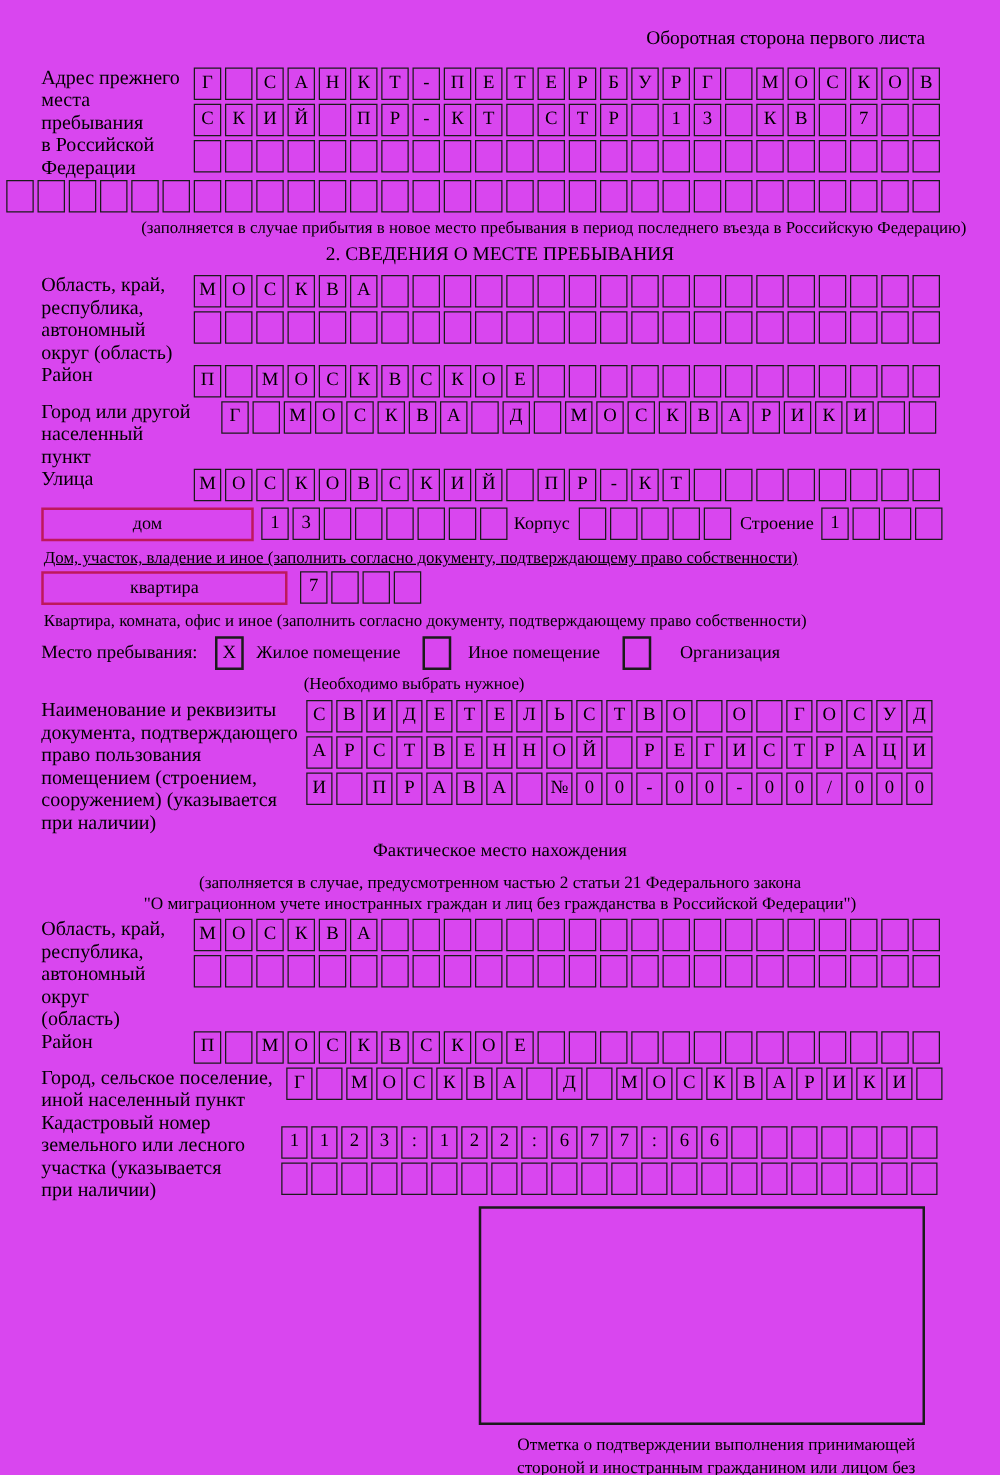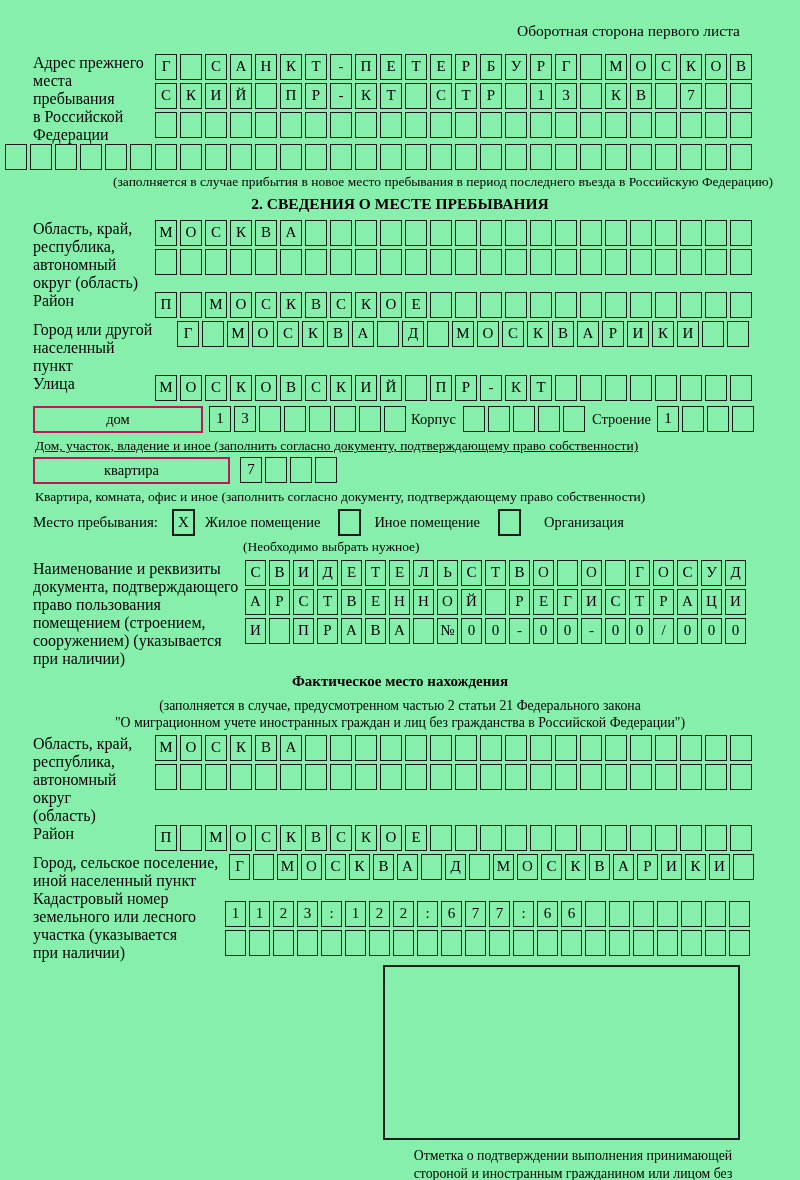--- a/index.html
+++ b/index.html
@@ -1,21 +1,21 @@
 <!DOCTYPE html>
 <html><head>
 <meta charset="utf-8">
 <style>
   * { margin:0; padding:0; }
   body { background:#888; }
   .page {
     position:relative;
     width:800px; height:1180px;
     box-sizing:border-box;
-    background:#86efac;
+    background:#d946ef;
     color:#000;
     font-family:"Liberation Serif", serif;
     padding:22px 0 0 33px;
     overflow:hidden;
   }
   .fullw { margin-left:-33px; width:800px; text-align:center; }
   .hdr { text-align:right; padding-right:60px; font-size:15.5px; margin-bottom:14px; }
   .row { display:flex; align-items:flex-start; }
   .label {
     flex:none; width:122px;
@@ -30,21 +30,21 @@
     display:inline-block; box-sizing:border-box;
     width:22px; height:26px;
     border:1.8px solid #1b1b1b;
     margin-right:3px;
     text-align:center;
     font-size:15px; line-height:22px;
     vertical-align:top;
   }
   .p24 .cell { width:21px; }
   .note { font-size:13.5px; line-height:17px; }
-  .title { font-weight:bold; font-size:15.5px; }
+  .title { font-weight:normal; font-size:15.5px; }
   .widebox {
     box-sizing:border-box; border:2px solid #be185d;
     height:27px; text-align:center;
     font-size:14.5px; line-height:23px; flex:none;
   }
   .inline-lbl { font-size:14.5px; line-height:26px; white-space:nowrap; }
   .checkbox {
     display:inline-block; box-sizing:border-box;
     width:23px; height:27px; border:2px solid #1b1b1b;
     text-align:center; font-size:15px; line-height:23px;

